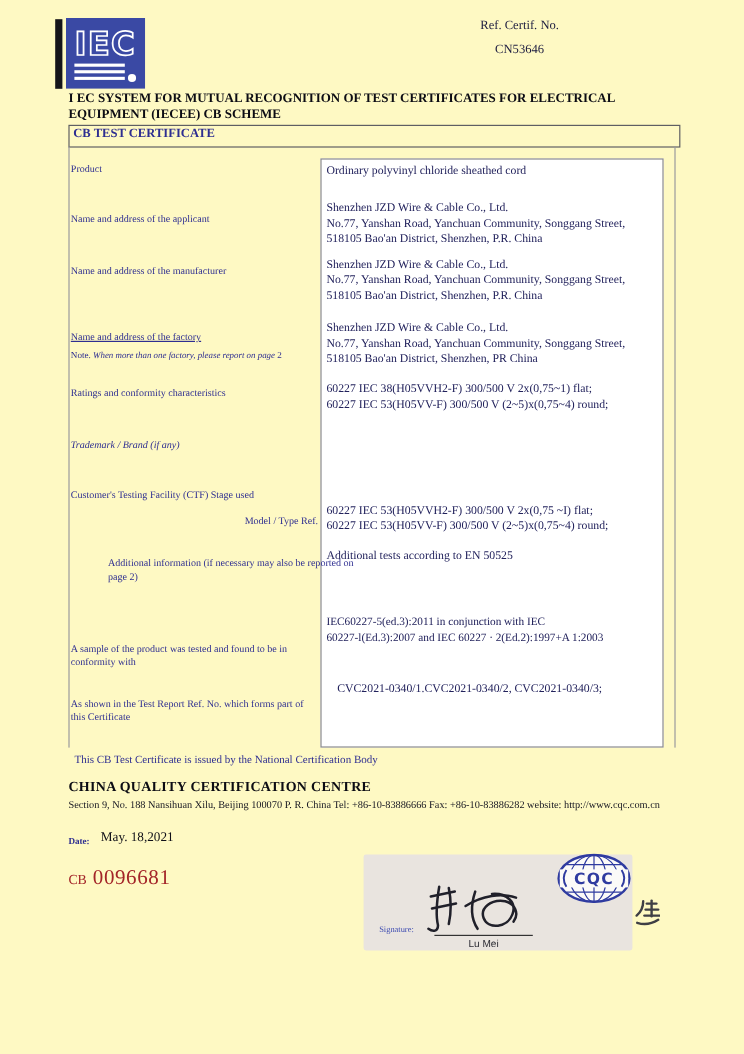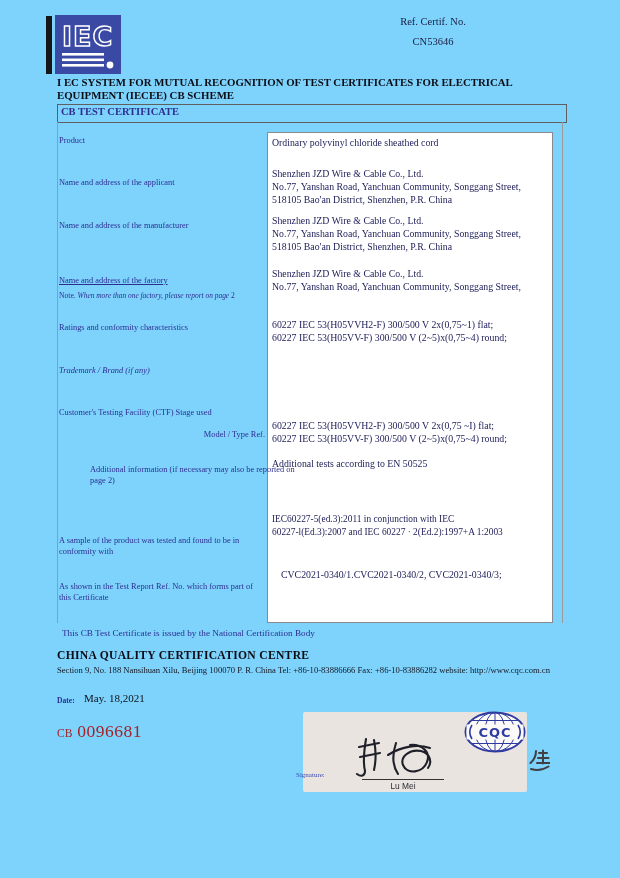--- a/index.html
+++ b/index.html
@@ -1,17 +1,17 @@
 <!DOCTYPE html>
 <html><head>
 <meta charset="utf-8">
 <style>
   html,body{margin:0;padding:0;background:#fff;}
   .page{
-    position:relative;width:620px;height:878px;background:#7dd3fc;
+    position:relative;width:620px;height:878px;background:#fef9c3;
     font-family:"Liberation Serif","DejaVu Serif",serif;color:#111;overflow:hidden;
   }
   .abs{position:absolute;}
   
   .black-bar{left:46px;top:16px;width:6px;height:58px;background:#15151a;}
   .iec-box{left:55px;top:15px;width:66px;height:59px;}
   .ref-block{left:383px;top:16px;width:100px;text-align:center;font-size:10.5px;color:#1c1c3f;}
   .ref-no{margin-top:9px;}
   .scheme-title{left:57px;top:76px;width:522px;font-size:10.8px;font-weight:bold;line-height:12.5px;color:#0c0c14;}
   .title-box{left:57px;top:104px;width:505px;height:16px;border:1px solid #5f5f63;
@@ -98,24 +98,25 @@
 
   <div class="abs" style="left:272px;top:214px;">
     <div class="val">Shenzhen JZD Wire &amp; Cable Co., Ltd.</div>
     <div class="val">No.77, Yanshan Road, Yanchuan Community, Songgang Street,</div>
     <div class="val">518105 Bao'an District, Shenzhen, P.R. China</div>
   </div>
 
   <div class="abs" style="left:272px;top:267px;">
     <div class="val">Shenzhen JZD Wire &amp; Cable Co., Ltd.</div>
     <div class="val">No.77, Yanshan Road, Yanchuan Community, Songgang Street,</div>
+    <div class="val">518105 Bao'an District, Shenzhen, PR China</div>
   </div>
 
   <div class="abs" style="left:272px;top:318px;">
-    <div class="val">60227 IEC 53(H05VVH2-F) 300/500 V 2x(0,75~1) flat;</div>
+    <div class="val">60227 IEC 38(H05VVH2-F) 300/500 V 2x(0,75~1) flat;</div>
     <div class="val">60227 IEC 53(H05VV-F) 300/500 V (2~5)x(0,75~4) round;</div>
   </div>
 
   <div class="abs" style="left:272px;top:419px;">
     <div class="val">60227 IEC 53(H05VVH2-F) 300/500 V 2x(0,75 ~I) flat;</div>
     <div class="val">60227 IEC 53(H05VV-F) 300/500 V (2~5)x(0,75~4) round;</div>
   </div>
 
   <div class="abs val" style="left:272px;top:457px;">Additional tests according to EN 50525</div>
 
@@ -145,21 +146,21 @@
       <path d="M14,6 C12,18 11,30 13,38 C13,43 9,44 5,41"></path>
       <path d="M7,14 L27,10"></path>
       <path d="M8,24 L28,20"></path>
       <path d="M22,7 C24,17 24,28 22,37"></path>
       <path d="M44,10 C40,22 40,32 46,41"></path>
       <path d="M36,22 C50,13 66,11 78,15"></path>
       <path d="M58,12 C70,11 79,19 75,29 C71,40 55,42 51,32 C48,24 57,16 69,18 C77,20 81,28 76,35"></path>
     </svg>
   </div>
 
-  <div class="abs sig-label" style="left:296px;top:771px;text-align:right;">Signature:</div>
+  <div class="abs sig-label" style="left:316px;top:771px;text-align:right;">Signature:</div>
   <div class="abs sig-line"></div>
   <div class="abs sig-name">Lu Mei</div>
 
   <div class="abs" style="left:463px;top:711px;">
     <svg width="64" height="42" viewBox="0 0 64 42">
       <ellipse cx="32" cy="21" rx="29.5" ry="19.5" fill="#fbfaf8" stroke="#2f3ba0" stroke-width="2"></ellipse>
       <path d="M9,9.5 H55" stroke="#2f3ba0" stroke-width="1" fill="none"></path>
       <path d="M9,32.5 H55" stroke="#2f3ba0" stroke-width="1" fill="none"></path>
       <ellipse cx="32" cy="21" rx="10" ry="19.5" fill="none" stroke="#2f3ba0" stroke-width="1"></ellipse>
       <ellipse cx="32" cy="21" rx="20" ry="19.5" fill="none" stroke="#2f3ba0" stroke-width="1"></ellipse>

